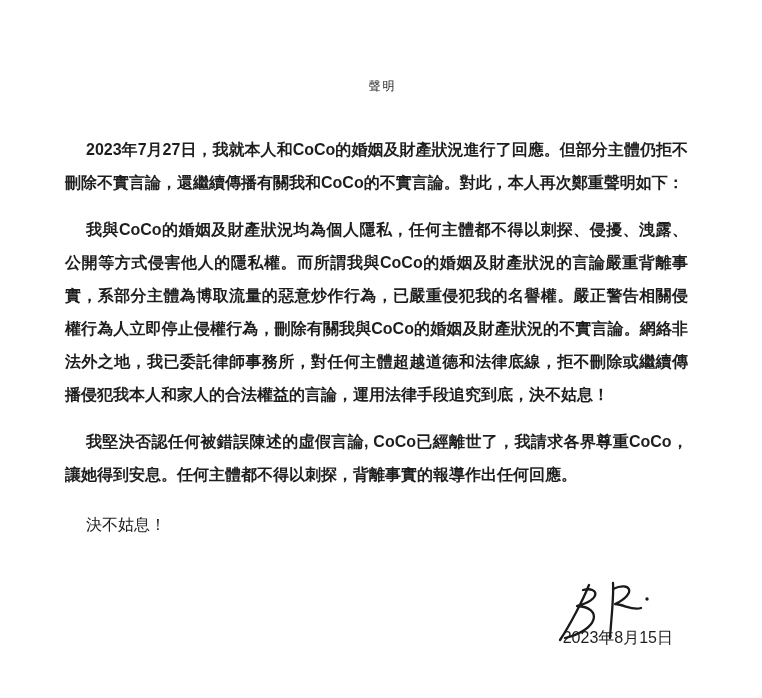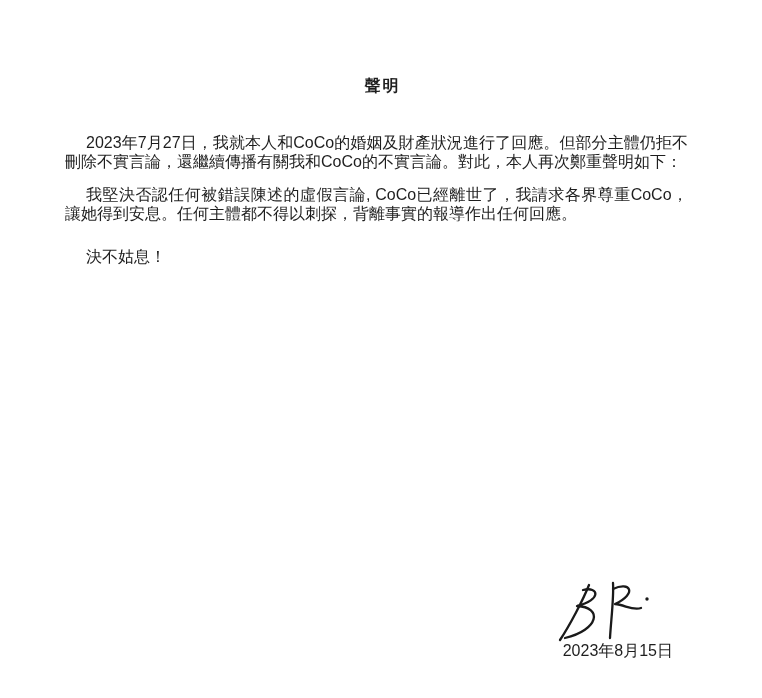--- a/index.html
+++ b/index.html
@@ -16,34 +16,35 @@
   .page {
     position: relative;
     width: 762px;
     height: 698px;
     box-sizing: border-box;
     padding: 0 62px 0 65px;
     background: #ffffff;
     overflow: hidden;
   }
   .doc-title {
-    font-size: 16px;
+    font-size: 12px;
     line-height: 22px;
-    font-weight: 700;
+    font-weight: 400;
     text-align: center;
     margin: 75px 0 0 0;
     letter-spacing: 2px;
   }
   p.para {
     font-size: 16px;
-    line-height: 19px;
+    line-height: 33px;
     text-align: justify;
     text-indent: 21px;
     margin: 0 12px 14px 0;
     word-break: break-all;
+    font-weight: bold;
   }
   p.para.first {
     margin-top: 36px;
   }
   .closing {
     font-size: 16px;
     line-height: 23.5px;
     text-indent: 21px;
     margin: 22px 0 0 0;
   }
@@ -54,36 +55,37 @@
     width: 96px;
     height: 66px;
   }
   .signature svg {
     display: block;
     width: 96px;
     height: 66px;
   }
   .doc-date {
     position: absolute;
-    top: 641px;
+    top: 628px;
     right: 89px;
     font-size: 16px;
     line-height: 20px;
   }
 </style>
 </head>
 <body>
 
 <div class="page">
 
   <h1 class="doc-title">聲明</h1>
 
   <p class="para first">2023年7月27日，我就本人和CoCo的婚姻及財產狀況進行了回應。但部分主體仍拒不刪除不實言論，還繼續傳播有關我和CoCo的不實言論。對此，本人再次鄭重聲明如下：</p>
 
 
+  <p class="para">我與CoCo的婚姻及財產狀況均為個人隱私，任何主體都不得以刺探、侵擾、洩露、公開等方式侵害他人的隱私權。而所謂我與CoCo的婚姻及財產狀況的言論嚴重背離事實，系部分主體為博取流量的惡意炒作行為，已嚴重侵犯我的名譽權。嚴正警告相關侵權行為人立即停止侵權行為，刪除有關我與CoCo的婚姻及財產狀況的不實言論。網絡非法外之地，我已委託律師事務所，對任何主體超越道德和法律底線，拒不刪除或繼續傳播侵犯我本人和家人的合法權益的言論，運用法律手段追究到底，決不姑息！</p>
 
   <p class="para">我堅決否認任何被錯誤陳述的虛假言論, CoCo已經離世了，我請求各界尊重CoCo，讓她得到安息。任何主體都不得以刺探，背離事實的報導作出任何回應。</p>
 
   <p class="closing">決不姑息！</p>
 
   <div class="signature" aria-label="BR">
     <svg viewBox="0 0 96 66" xmlns="http://www.w3.org/2000/svg">
       <g fill="none" stroke="#1a1a1a" stroke-width="2.3" stroke-linecap="round" stroke-linejoin="round">
         <path d="M33,5 C27,20 14,45 4,60"></path>
         <path d="M27,10 C43,6 46,20 21,26 C47,27 43,50 9,58"></path>

